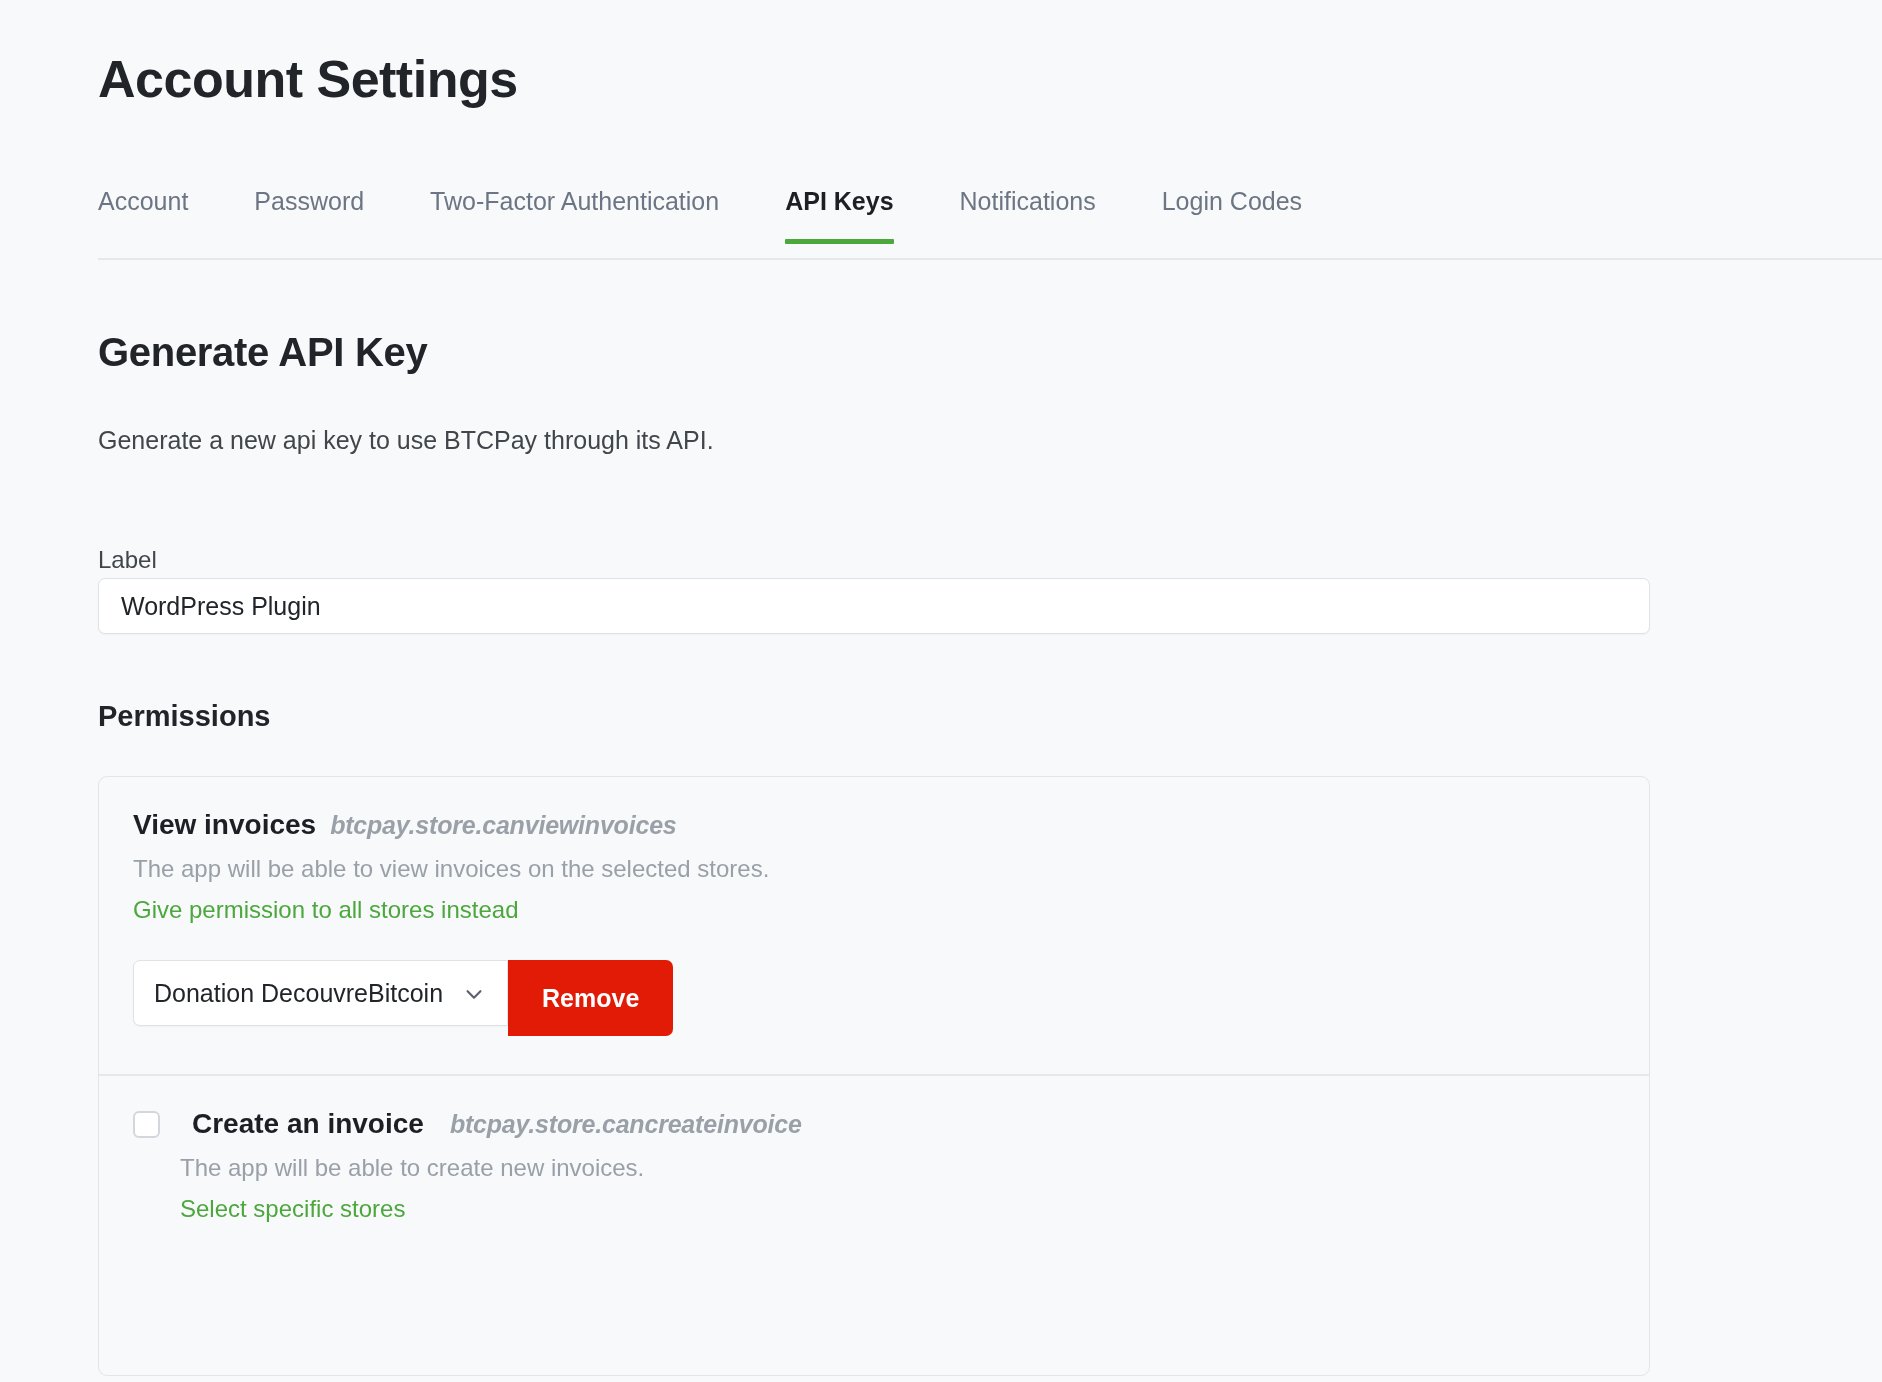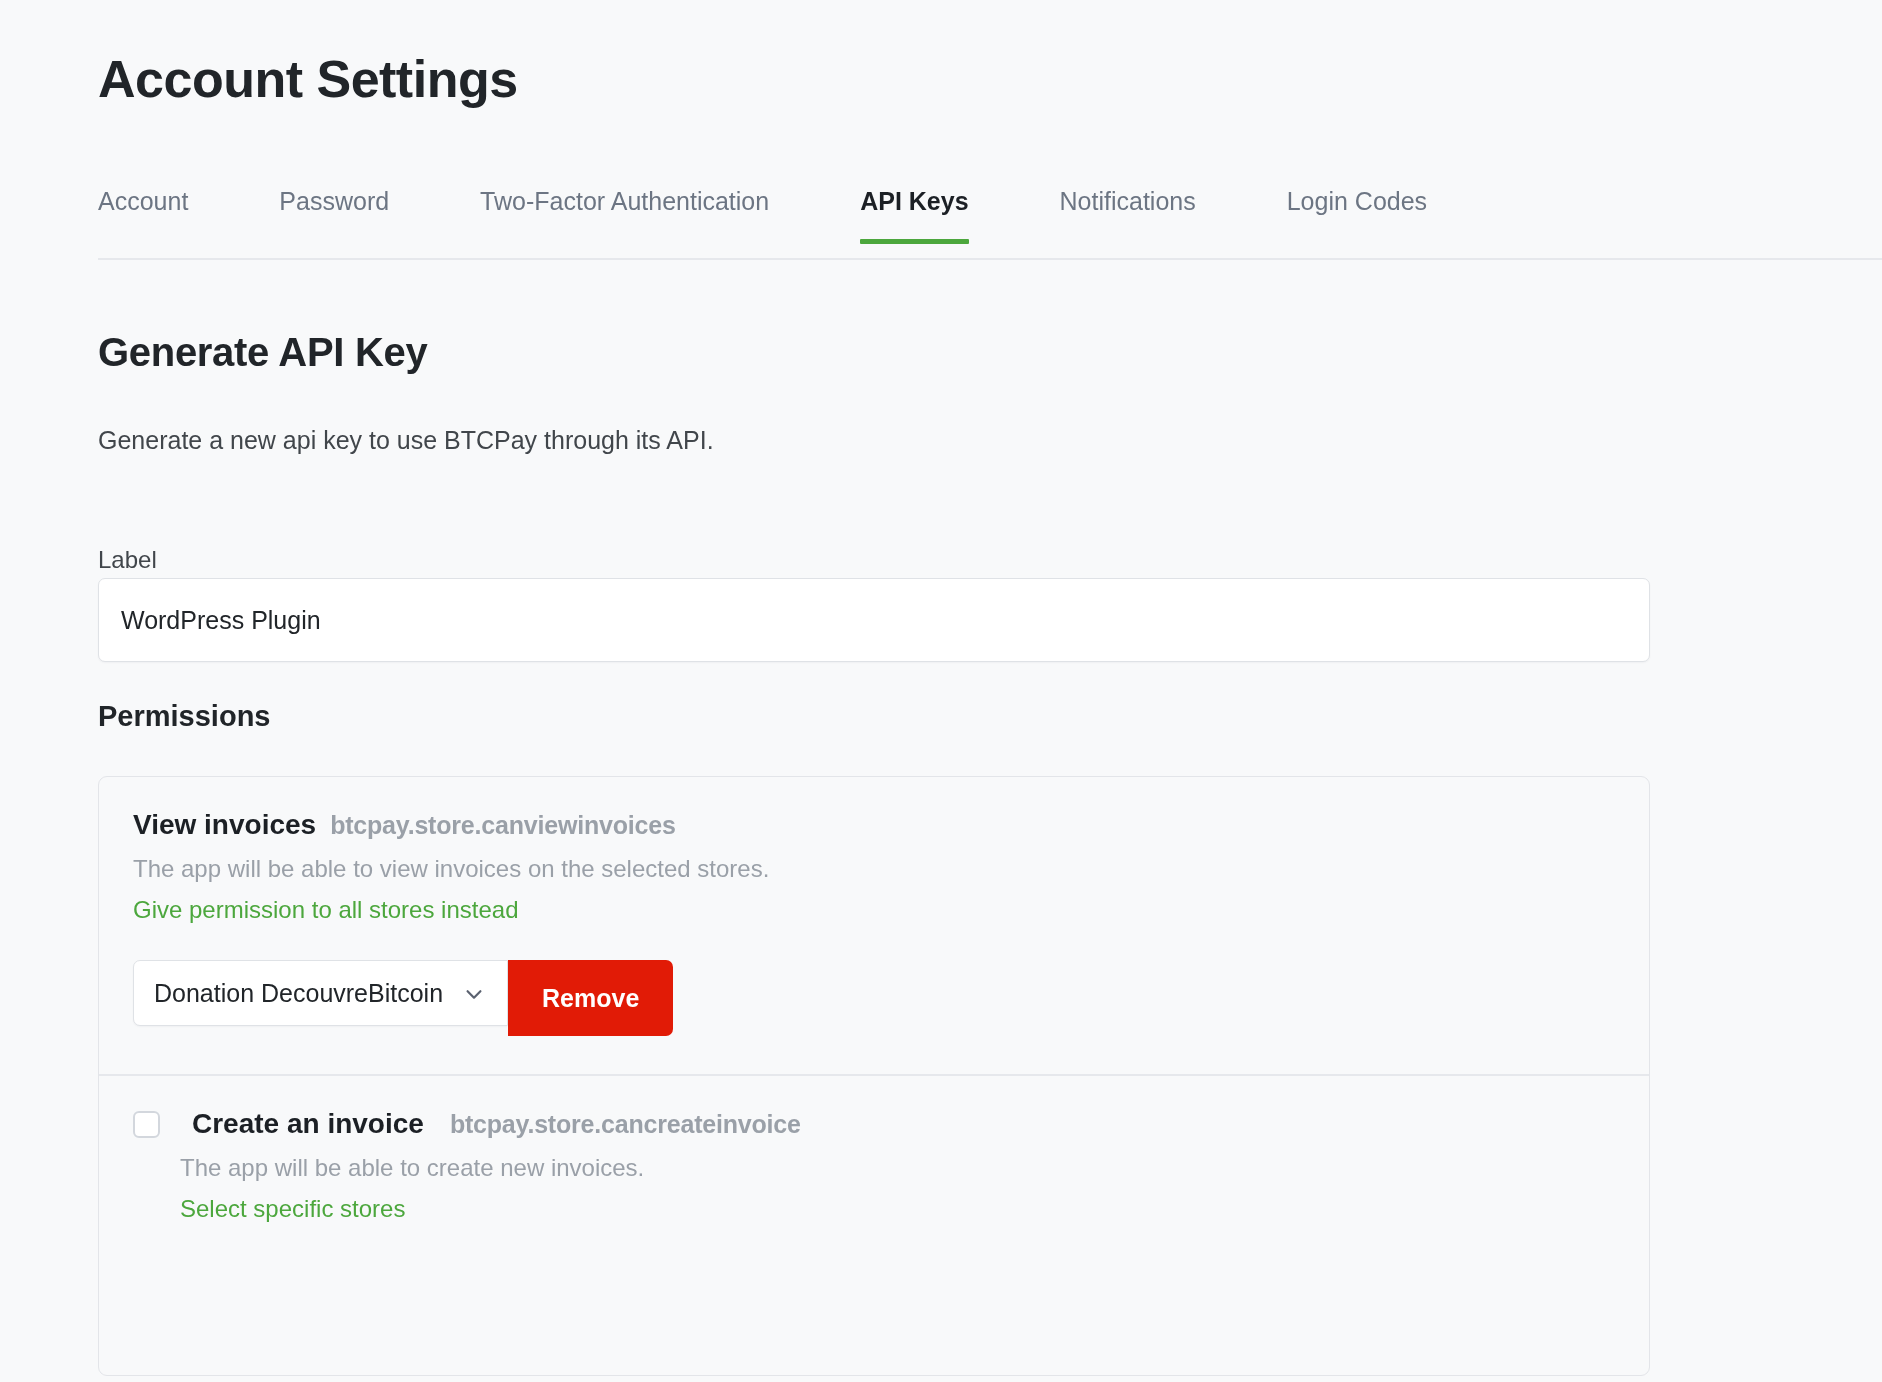--- a/index.html
+++ b/index.html
@@ -35,21 +35,20 @@
   
   .tabbar {
     position: absolute;
     left: 98px;
     top: 178px;
     width: 1784px;
     height: 82px;
     border-bottom: 2px solid #e6e8ec;
     display: flex;
     align-items: flex-start;
-    gap: 25px;
   }
   .tab {
     position: relative;
     padding: 8px 0 26px 0;
     margin-right: 66px;
     font-size: 25px;
     line-height: 1.2;
     color: #6c7583;
     cursor: pointer;
     white-space: nowrap;
@@ -94,21 +93,21 @@
     left: 98px;
     top: 546px;
     font-size: 24px;
     color: #41464b;
   }
   .text-input {
     position: absolute;
     left: 98px;
     top: 578px;
     width: 1552px;
-    height: 84px;
+    height: 56px;
     background: #ffffff;
     border: 1px solid #dfe2e6;
     border-radius: 7px;
     font-family: "Liberation Sans", sans-serif;
     font-size: 25px;
     color: #212529;
     padding: 0 22px;
     outline: none;
     box-shadow: 0 1px 2px rgba(16,24,40,0.04);
   }
@@ -149,20 +148,21 @@
   .perm-name {
     font-size: 28px;
     font-weight: 700;
     color: #1c2025;
   }
   .perm-code {
     font-size: 25px;
     font-weight: 700;
     color: #9aa0a8;
     letter-spacing: -0.2px;
+    font-style: italic;
   }
   .perm-desc {
     margin-top: 14px;
     font-size: 24px;
     color: #9aa0a8;
   }
   .perm-link {
     display: inline-block;
     margin-top: 13px;
     font-size: 24px;

